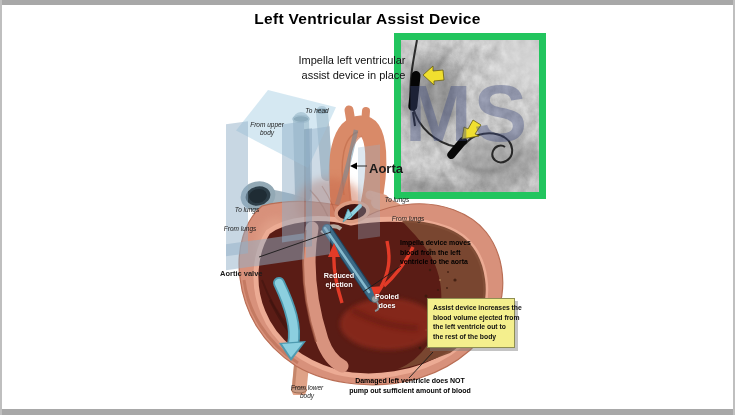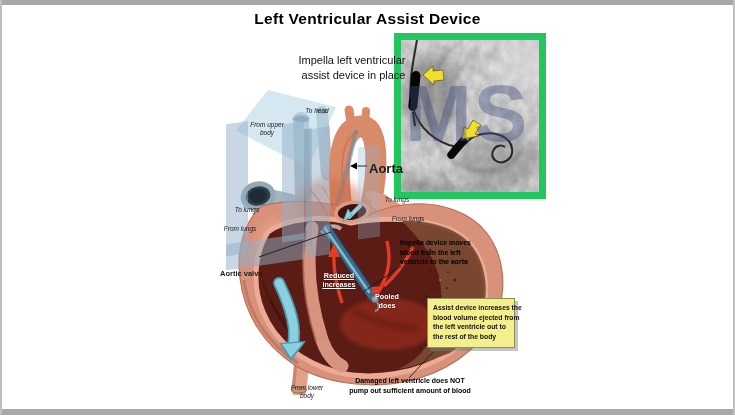--- a/index.html
+++ b/index.html
@@ -281,23 +281,23 @@
   <div class="lab it" style="left:247px;top:206px;">To lungs</div>
   <div class="lab it" style="left:240px;top:225px;">From lungs</div>
   <div class="lab bold" style="left:220px;top:253px;margin-top:16px;">Aortic valve</div>
   <div class="lab it" style="left:397px;top:196px;">To lungs</div>
   <div class="lab it" style="left:408px;top:215px;">From lungs</div>
   <div class="lab it" style="left:307px;top:384px;">
     <span style="display:block">From lower</span>
     <span style="display:block">body</span>
   </div>
 
-  <div class="lab white" style="left:339px;top:271px;text-decoration:underline;">
+  <div class="lab white" style="left:339px;top:271px;">
     <span style="display:block">Reduced</span>
-    <span style="display:block">increases</span>
+    <span style="display:block">ejection</span>
   </div>
   <div class="lab white" style="left:387px;top:292px;">
     <span style="display:block">Pooled</span>
     <span style="display:block">does</span>
   </div>
 
   <div class="lab block" style="left:400px;top:238px;">
     <span>Impella device moves</span>
     <span>blood from the left</span>
     <span>ventricle to the aorta</span>

